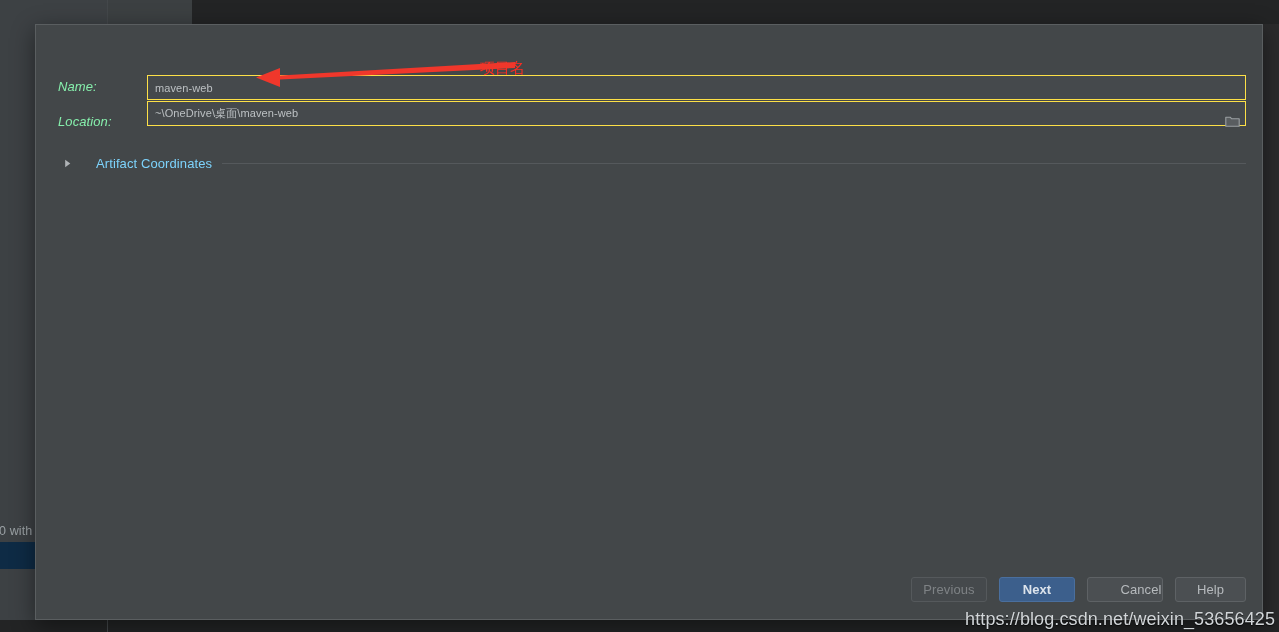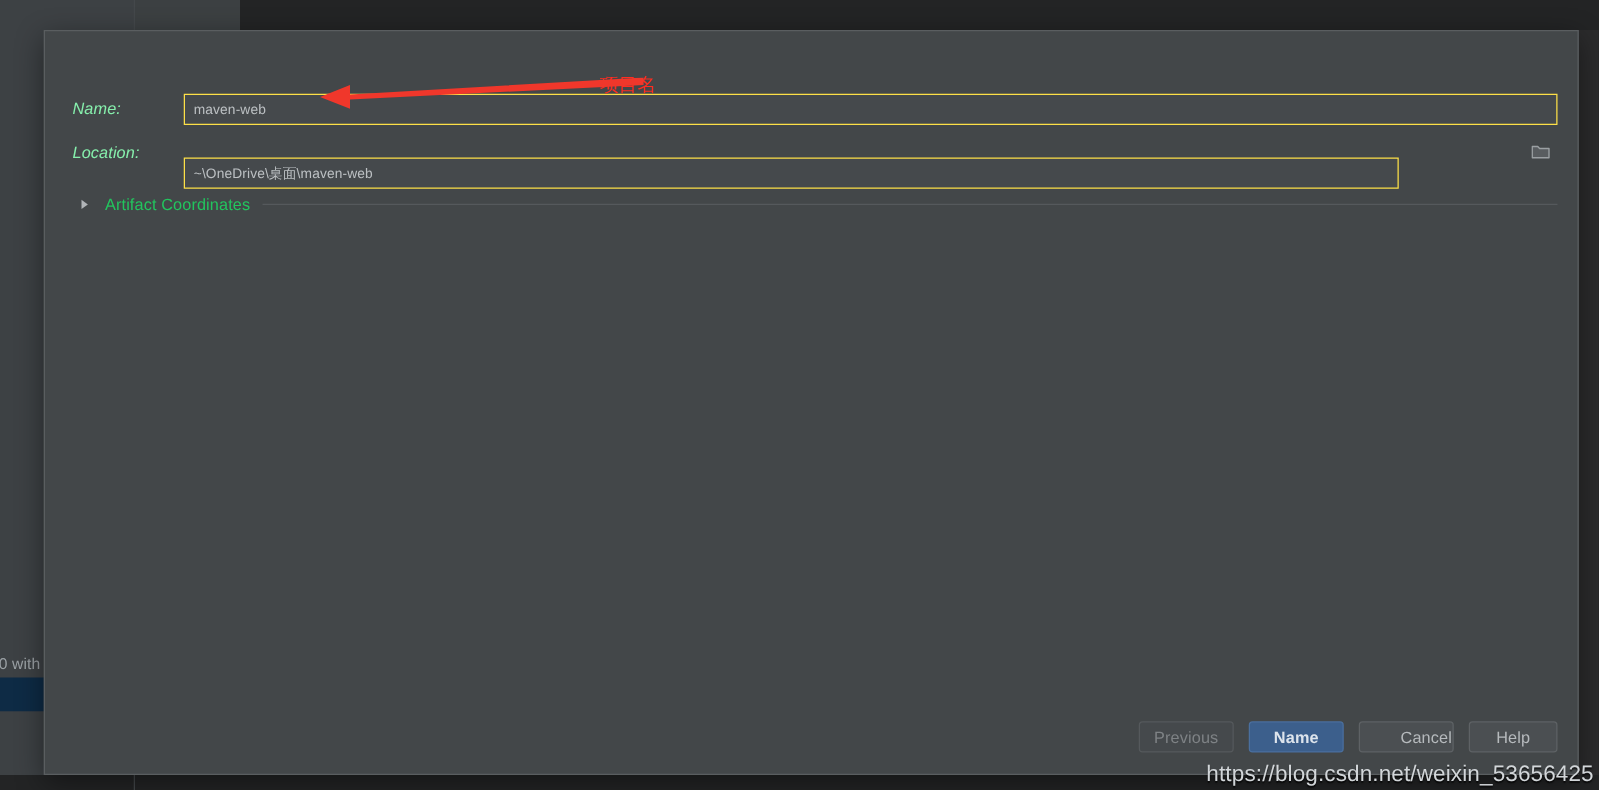--- a/index.html
+++ b/index.html
@@ -148,21 +148,21 @@
     align-items: center;
     color: #bcc0c3;
     font-size: 11px;
     padding-left: 7px;
     letter-spacing: 0.1px;
     cursor: text;
   }
   #name-label { left: 22px; top: 54px; }
   #name-input { left: 111px; top: 50px; width: 1099px; }
   #location-label { left: 22px; top: 89px; }
-  #location-input { left: 111px; top: 101px; width: 972px; padding-right: 44px; }
+  #location-input { left: 111px; top: 76px; width: 1099px; padding-right: 44px; }
   #location-browse-button {
     position: absolute;
     left: 1182px; top: 84px;
     width: 28px; height: 25px;
     display: flex;
     align-items: center;
     justify-content: center;
     cursor: pointer;
   }
 
@@ -176,22 +176,22 @@
     align-items: center;
     cursor: pointer;
   }
   #artifact-disclosure-icon {
     width: 11px; height: 11px;
     display: flex; align-items: center; justify-content: center;
     flex: 0 0 auto;
   }
   #artifact-coordinates-label {
     font-size: 13px;
-    color: #22c55e;
-    margin-left: 11px;
+    color: #7dd3fc;
+    margin-left: 23px;
     letter-spacing: 0.1px;
     white-space: nowrap;
   }
   #artifact-separator-line {
     flex: 1 1 auto;
     height: 1px;
     background: #55595c;
     margin-left: 10px;
   }
 
@@ -301,21 +301,21 @@
           <path d="M1.2 0.8 L6.3 4.5 L1.2 8.2 Z" fill="#b0b4b7"></path>
         </svg>
       </span>
       <span id="artifact-coordinates-label">Artifact Coordinates</span>
       <span id="artifact-separator-line"></span>
     </div>
   </div>
 
   <div id="dialog-footer">
     <div class="dialog-button btn-disabled" id="previous-button">Previous</div>
-    <div class="dialog-button btn-default" id="next-button">Name</div>
+    <div class="dialog-button btn-default" id="next-button">Next</div>
     <div class="dialog-button btn-normal" id="cancel-button">Cancel</div>
     <div class="dialog-button btn-normal" id="help-button">Help</div>
   </div>
 </div>
 
 <div id="annotation-layer">
   <div id="annotation-text">项目名</div>
   <div id="annotation-arrow">
     <svg width="265" height="30" viewBox="0 0 265 30" aria-hidden="true">
       <path d="M265 0 L30 13.5 L30 6 L6 15.5 L30 25 L30 17.5 L265 6 Z" fill="#f0372b"></path>

